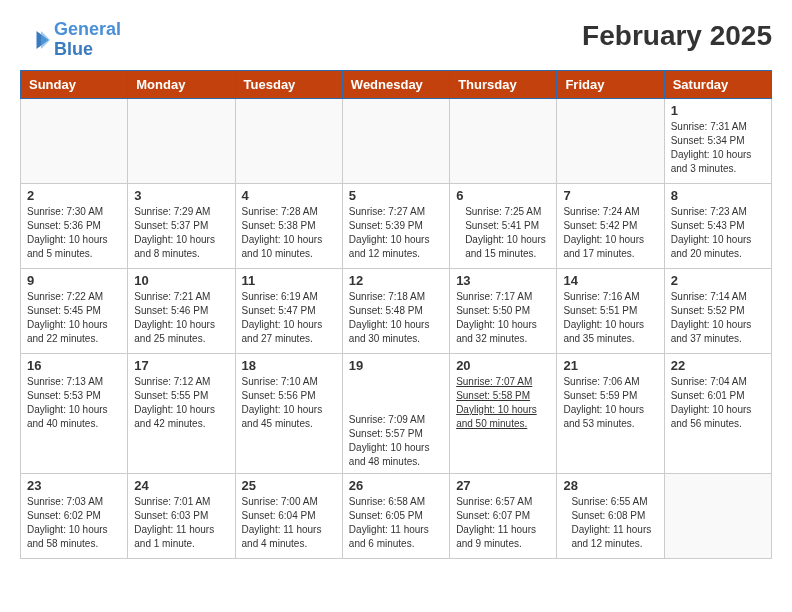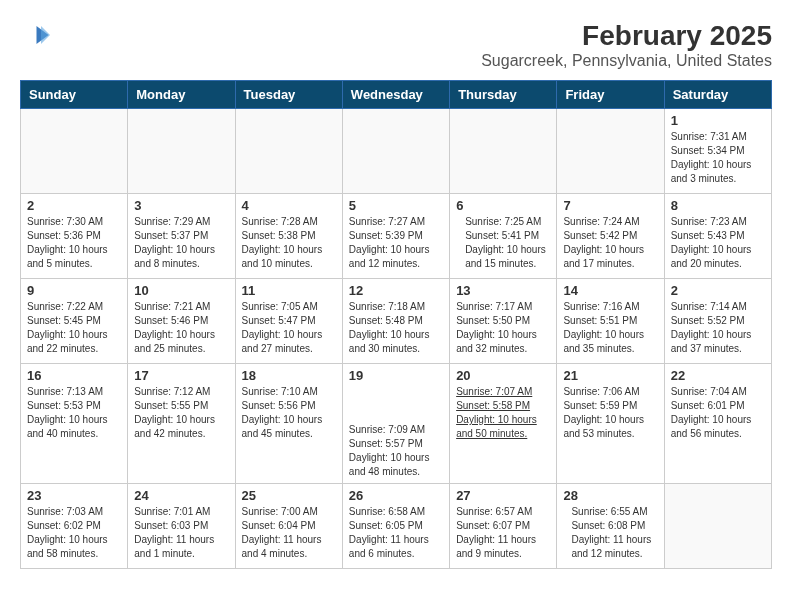--- a/index.html
+++ b/index.html
@@ -45,21 +45,21 @@
     .location {
       font-size: 16px;
       color: #555;
     }
     .calendar {
       width: 100%;
       border-collapse: collapse;
       border: 1px solid #ccc;
     }
     .calendar th {
-      background-color: #0c4a6e;
+      background-color: #c2410c;
       color: #fff;
       text-align: left;
       padding: 6px 8px;
       font-size: 13px;
       font-weight: bold;
       border: 1px solid #2e6aad;
     }
     .calendar td {
       width: calc(100% / 7);
       vertical-align: top;
@@ -88,24 +88,27 @@
 </head>
 <body>
 
 <div class="header-section">
   <div class="logo">
     <svg class="logo-icon" viewBox="0 0 40 40">
       <rect x="0" y="0" width="40" height="40" fill="#fff"></rect>
       <polygon points="22,8 38,20 22,32" fill="#3a7abf"></polygon>
       <polygon points="28,8 40,20 28,32" fill="#5ba3e0" opacity="0.6"></polygon>
     </svg>
+    <div class="logo-text">
+      <div><span>General</span></div>
+      <div><span style="color:#3a7abf">Blue</span></div>
+    </div>
   </div>
   <div class="title-block">
     <div class="month-title">February 2025</div>
-    <div class="location">Sugarcreek, Pennsylvania, United States</div>
   </div>
 </div>
 
 <table class="calendar">
   <thead>
     <tr>
     <th>Sunday</th>
         <th>Monday</th>
         <th>Tuesday</th>
         <th>Wednesday</th>
@@ -191,21 +194,21 @@
         </td>
         <td>
           <span class="day-number">10</span>
           <div class="day-info" style="white-space: pre-line;">Sunrise: 7:21 AM
 Sunset: 5:46 PM
 Daylight: 10 hours
 and 25 minutes.</div>
         </td>
         <td>
           <span class="day-number">11</span>
-          <div class="day-info" style="white-space: pre-line;">Sunrise: 7:05 AM
+          <div class="day-info" style="white-space: pre-line;">Sunrise: 6:19 AM
 Sunset: 5:47 PM
 Daylight: 10 hours
 and 27 minutes.</div>
         </td>
         <td>
           <span class="day-number">12</span>
           <div class="day-info" style="white-space: pre-line;">Sunrise: 7:18 AM
 Sunset: 5:48 PM
 Daylight: 10 hours
 and 30 minutes.</div>

